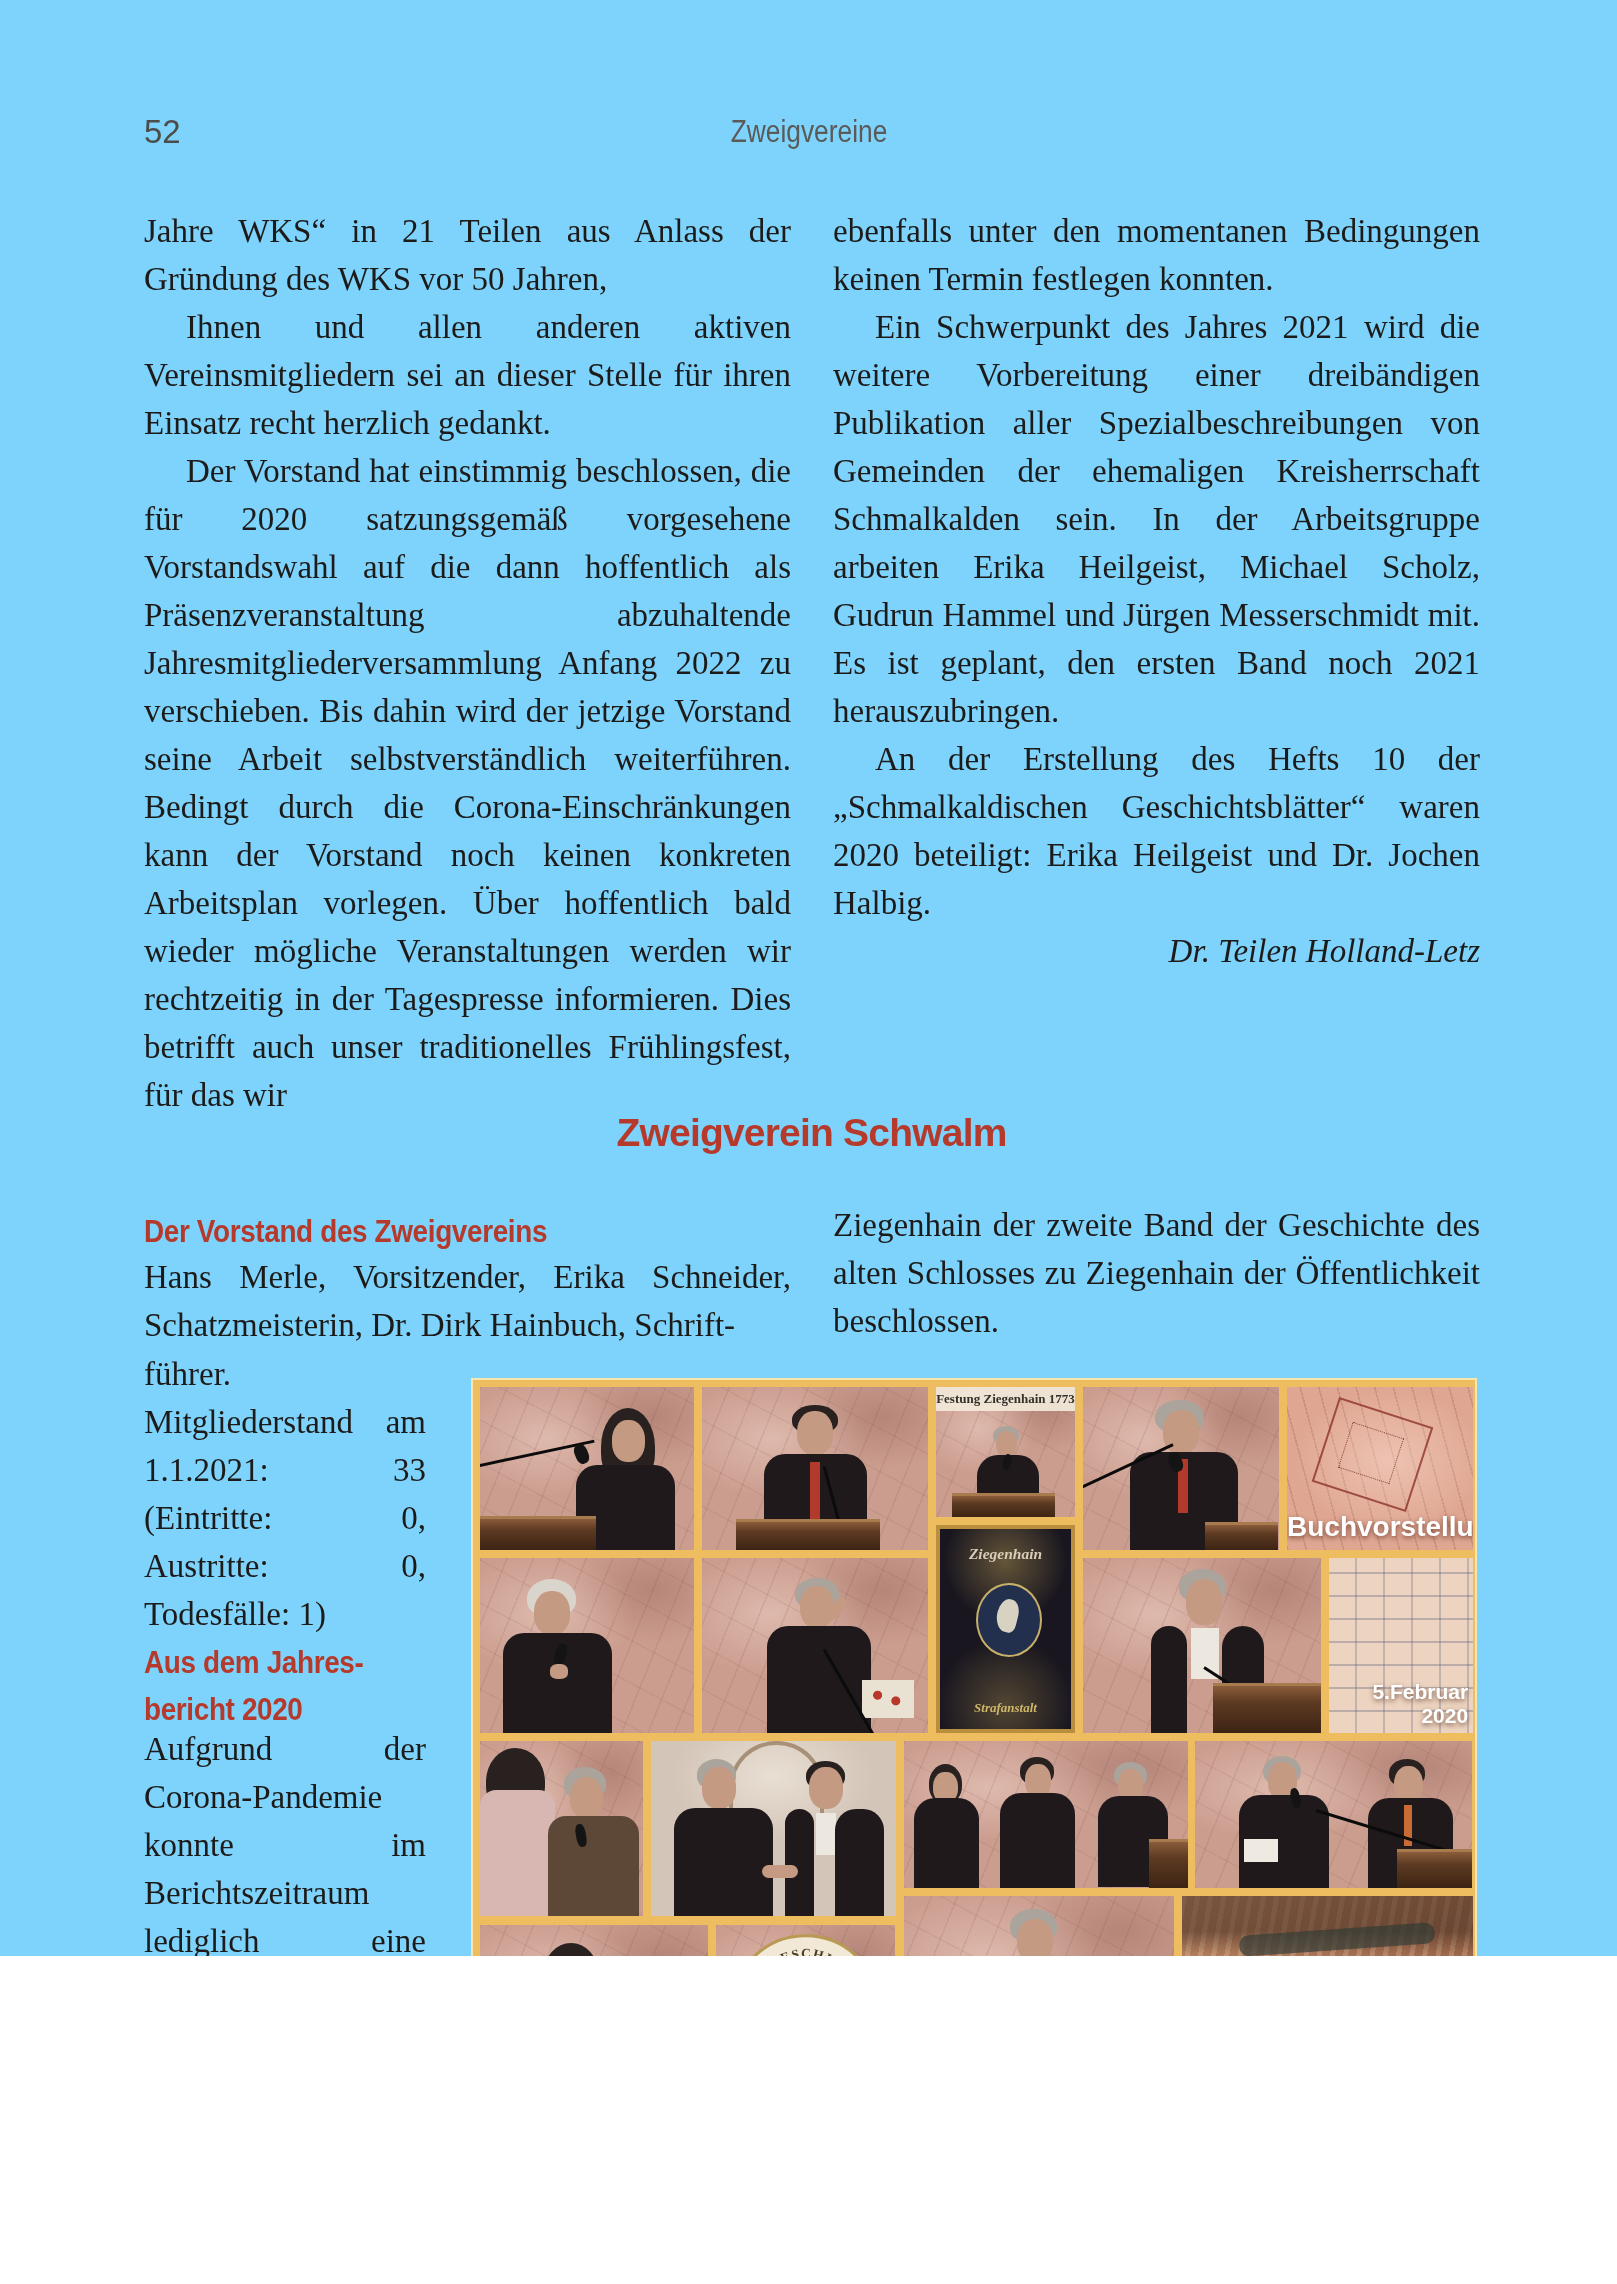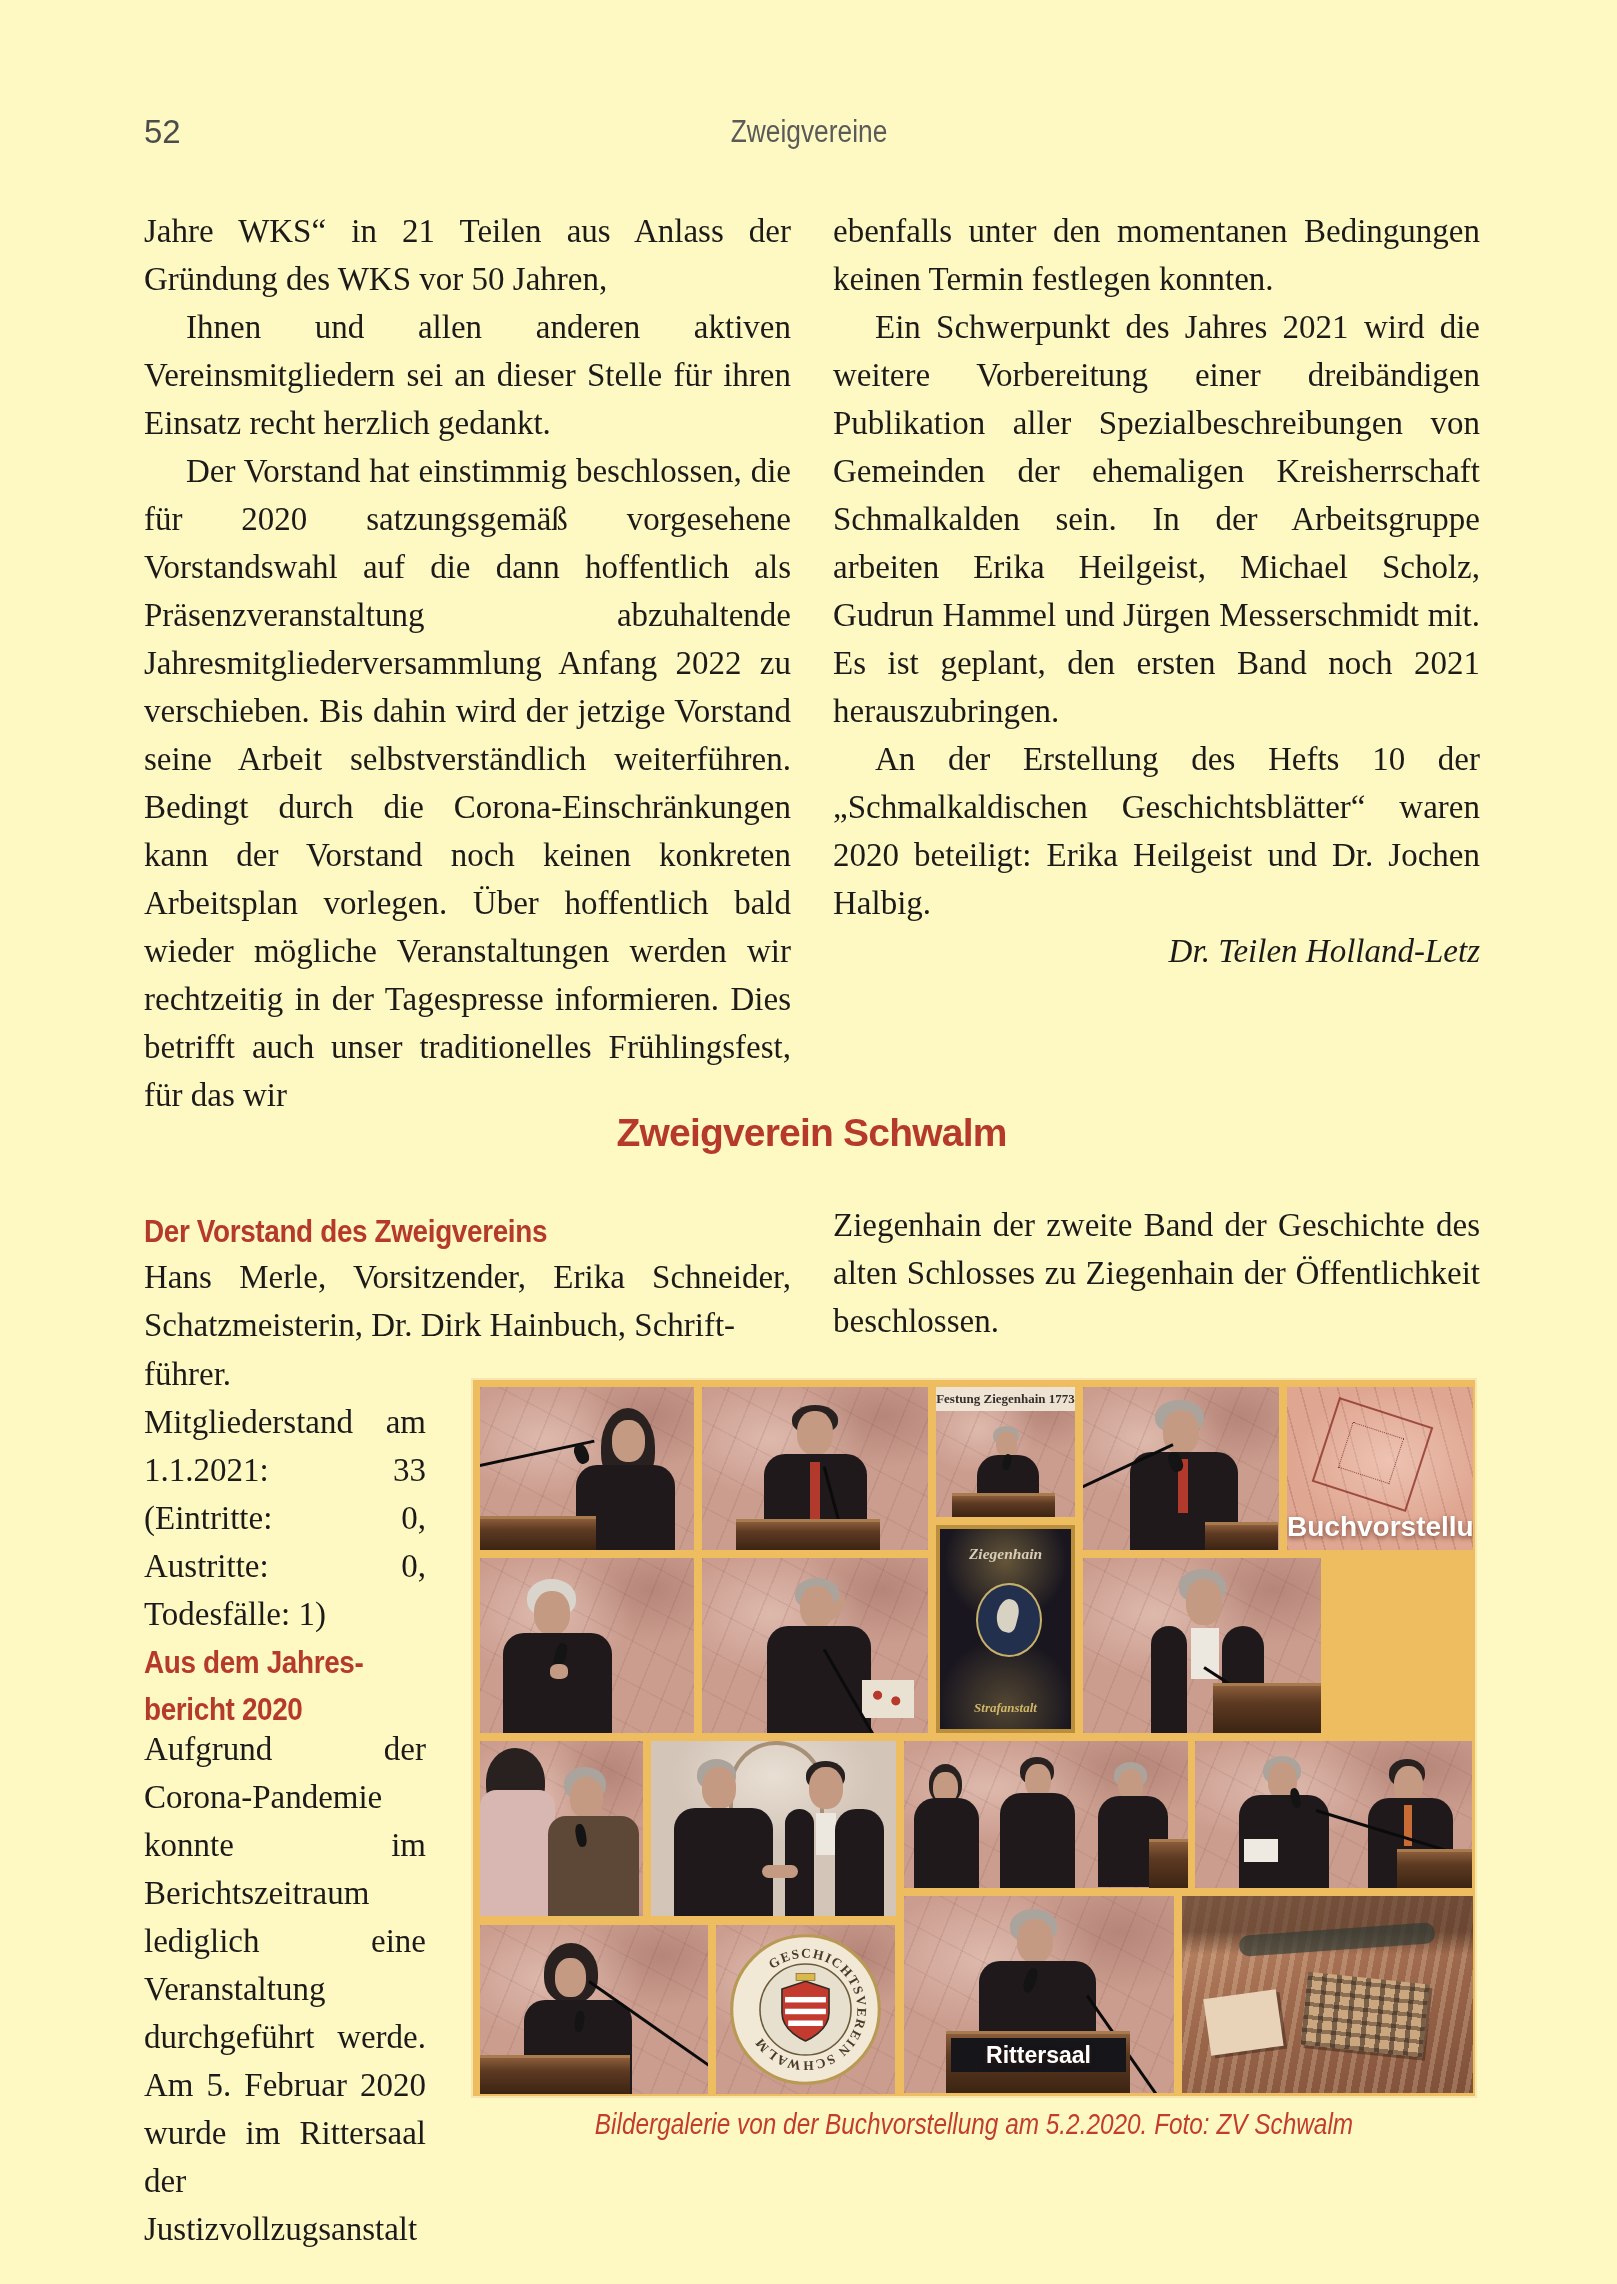--- a/index.html
+++ b/index.html
@@ -1,17 +1,17 @@
 <!DOCTYPE html>
 <html lang="de" style="font-size:13px"><head>
 <meta charset="utf-8">
 <style>
   html,body { margin:0; padding:0; background:#ffffff; }
   .page {
-    position:relative; width:1618px; height:2284px; background:#fef9c3;
+    position:relative; width:1618px; height:1956px; background:#7dd3fc;
     font-family:"Liberation Serif", serif; color:#1d1b19; overflow:hidden;
   }
   
   .pagenum {
     position:absolute; left:144px; top:113px;
     font-family:"Liberation Sans", sans-serif; font-size:33px; color:#4c4c4a;
   }
   .runhead {
     position:absolute; left:0; top:114px; width:100%; text-align:center;
     font-family:"Liberation Sans", sans-serif; font-size:31px; color:#5a5a58;
@@ -214,20 +214,23 @@
     <div class="tile wall" style="left:610px; top:178px; width:238px; height:175px;">
       <i class="hairG" style="left:96px; top:11.4px; width:47px; height:34px;"></i>
       <i class="head" style="left:103px; top:21px; width:36px; height:46px;"></i>
       <i class="shirt" style="left:108px; top:70px; width:28px; height:51px;"></i>
       <i class="bodyT" style="left:68px; top:68px; width:36px; height:107px;"></i>
       <i class="bodyT" style="left:139px; top:68px; width:42px; height:107px;"></i>
       <i class="boom" style="left:121px; top:108px; width:139px; transform:rotate(33deg);"></i>
       <i class="pod" style="left:130px; bottom:0; width:108px; height:47px;"></i>
     </div>
 
+    <div class="tile planI" style="left:856px; top:178px; width:144px; height:175px;">
+      <b class="ovl-white" style="left:0; bottom:4.9px; width:100%; text-align:right; padding-right:4.9px; box-sizing:border-box; font-size:21px;">5.Februar 2020</b>
+    </div>
 
     <div class="tile wall" style="left:6.5px; top:361px; width:163px; height:175px;">
       <i class="hairD" style="left:6.5px; top:6.5px; width:59px; height:67px;"></i>
       <i style="left:0; top:49px; width:75px; height:126px; background:#d8b7b2; border-radius:16.3px 16.3px 0 0;"></i>
       <i class="hairG" style="left:84px; top:26px; width:42px; height:33px;"></i>
       <i class="head" style="left:90px; top:36px; width:33px; height:41px;"></i>
       <i style="left:68px; top:75px; width:91px; height:100px; background:#5d4736; border-radius:18px 18px 0 0;"></i>
       <i class="mic" style="left:96px; top:83px; width:9.8px; height:23px; transform:rotate(-10deg);"></i>
     </div>
 

